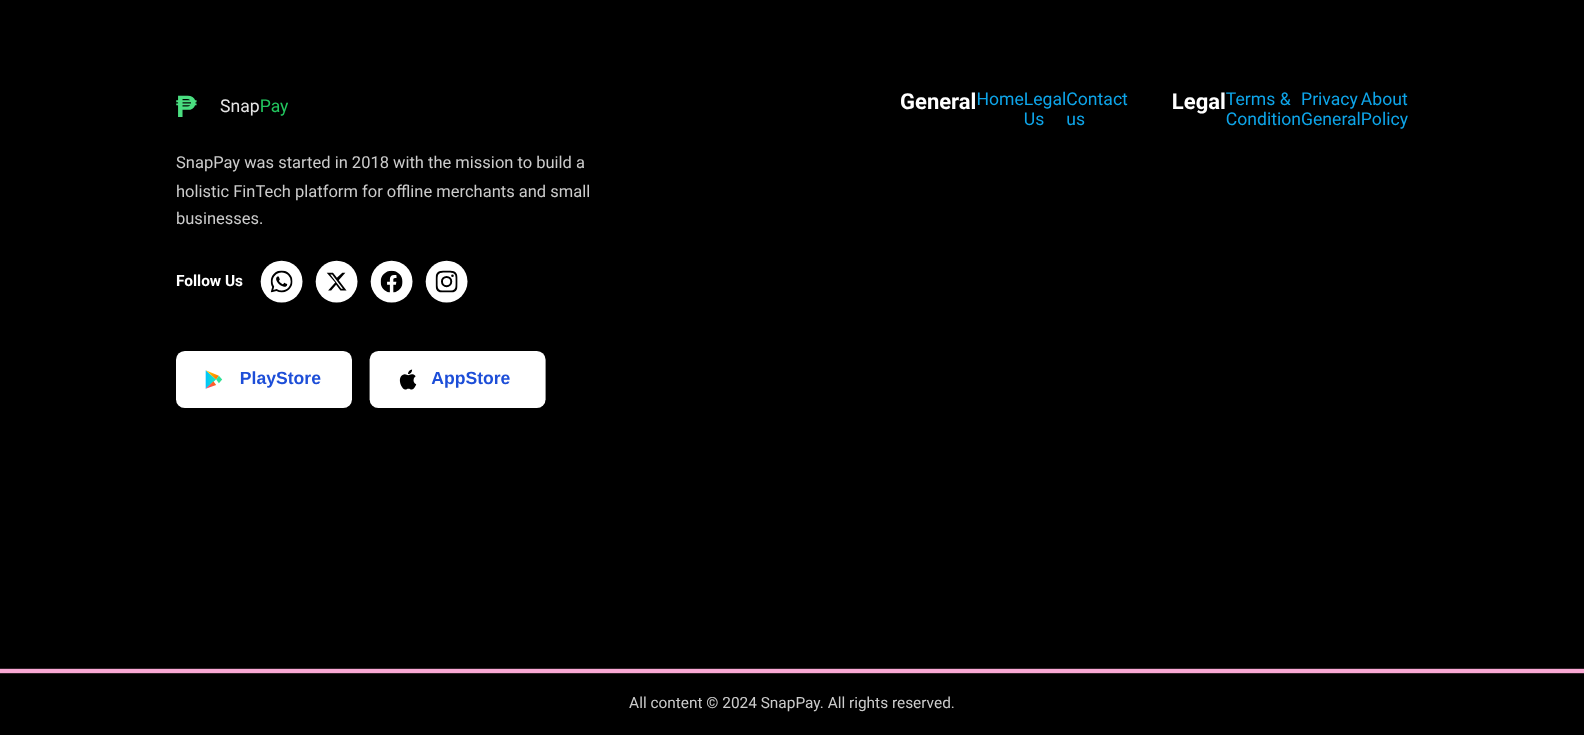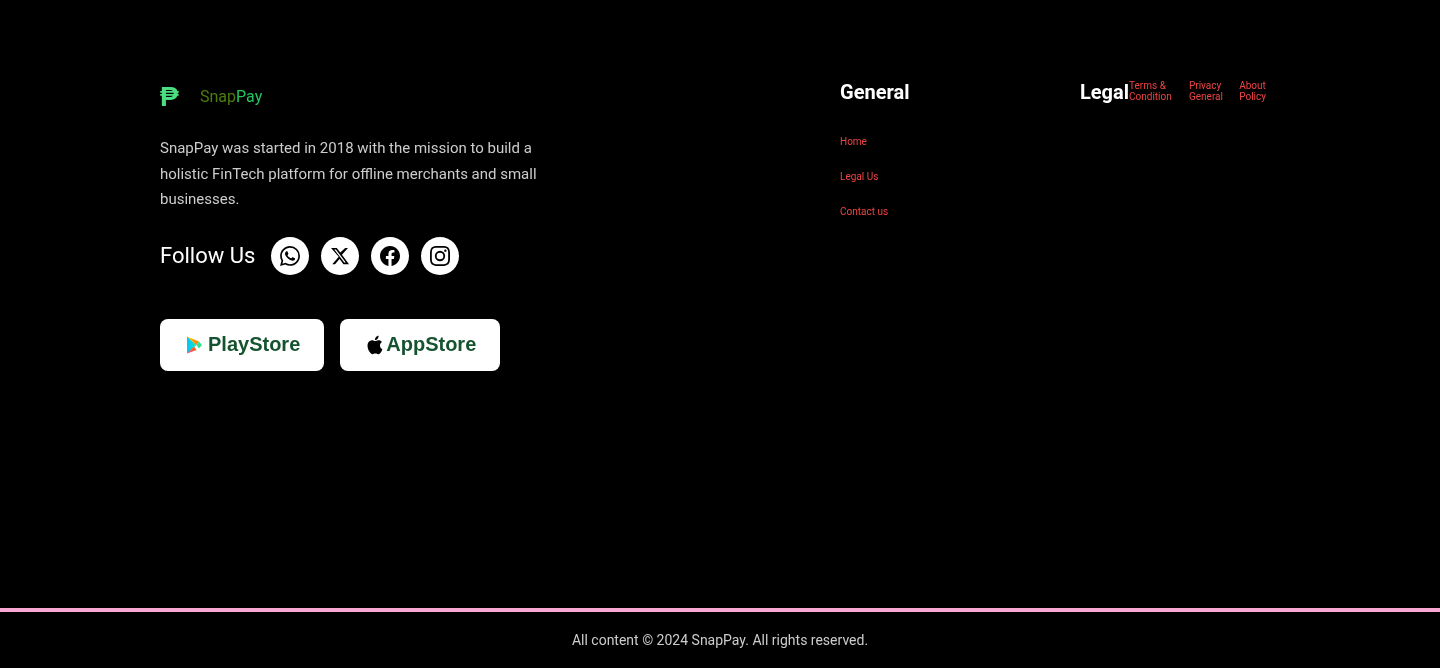--- a/index.html
+++ b/index.html
@@ -37,43 +37,43 @@
       align-items: center;
       gap: 8px;
     }
 
     .logo-icon {
       width: 32px;
       height: 32px;
     }
 
     .logo-snap {
-      color: #4d7c0f;
+      color: #e5e5e5;
     }
 
     .logo-pay {
       color: #22c55e;
     }
 
     .brand-description {
       color: #cccccc;
       font-size: 15px;
       line-height: 1.7;
       max-width: 420px;
     }
 
     .follow-us-section {
       display: flex;
       align-items: center;
       gap: 16px;
     }
 
     .follow-us-label {
-      font-size: 22px;
-      font-weight: 400;
+      font-size: 14px;
+      font-weight: 700;
       color: #ffffff;
     }
 
     .social-icons {
       display: flex;
       align-items: center;
       gap: 12px;
     }
 
     .social-icon {
@@ -101,55 +101,56 @@
     }
 
     .download-buttons {
       display: flex;
       gap: 16px;
     }
 
     .store-button {
       display: flex;
       align-items: center;
+      gap: 10px;
       background-color: #ffffff;
-      color: #14532d;
+      color: #1d4ed8;
       border: none;
       border-radius: 8px;
       padding: 14px 24px;
-      font-size: 20px;
+      font-size: 16px;
       font-weight: 600;
       cursor: pointer;
       min-width: 160px;
     }
 
     .footer-nav {
       flex: 1;
       display: flex;
-      flex-direction: column;
+      flex-direction: row;
       padding-top: 0;
     }
 
     .footer-legal {
       flex: 1;
       display: flex;
       flex-direction: row;
       padding-top: 0;
     }
 
     .nav-heading {
       font-size: 20px;
       font-weight: 700;
       color: #ffffff;
       margin-bottom: 32px;
     }
 
     .nav-link {
-      color: #ef4444;
-      font-size: 10px;
+      color: #0ea5e9;
+      font-size: 16px;
       text-decoration: none;
       margin-bottom: 24px;
       cursor: pointer;
       display: block;
     }
 
     .footer-bottom {
       text-align: center;
       padding: 20px;
       color: #cccccc;

